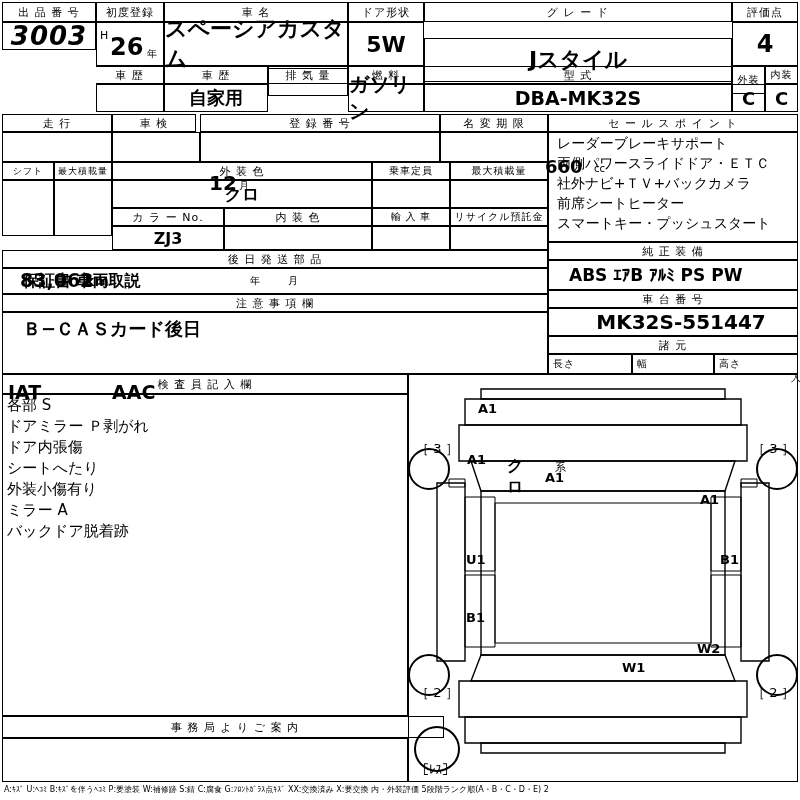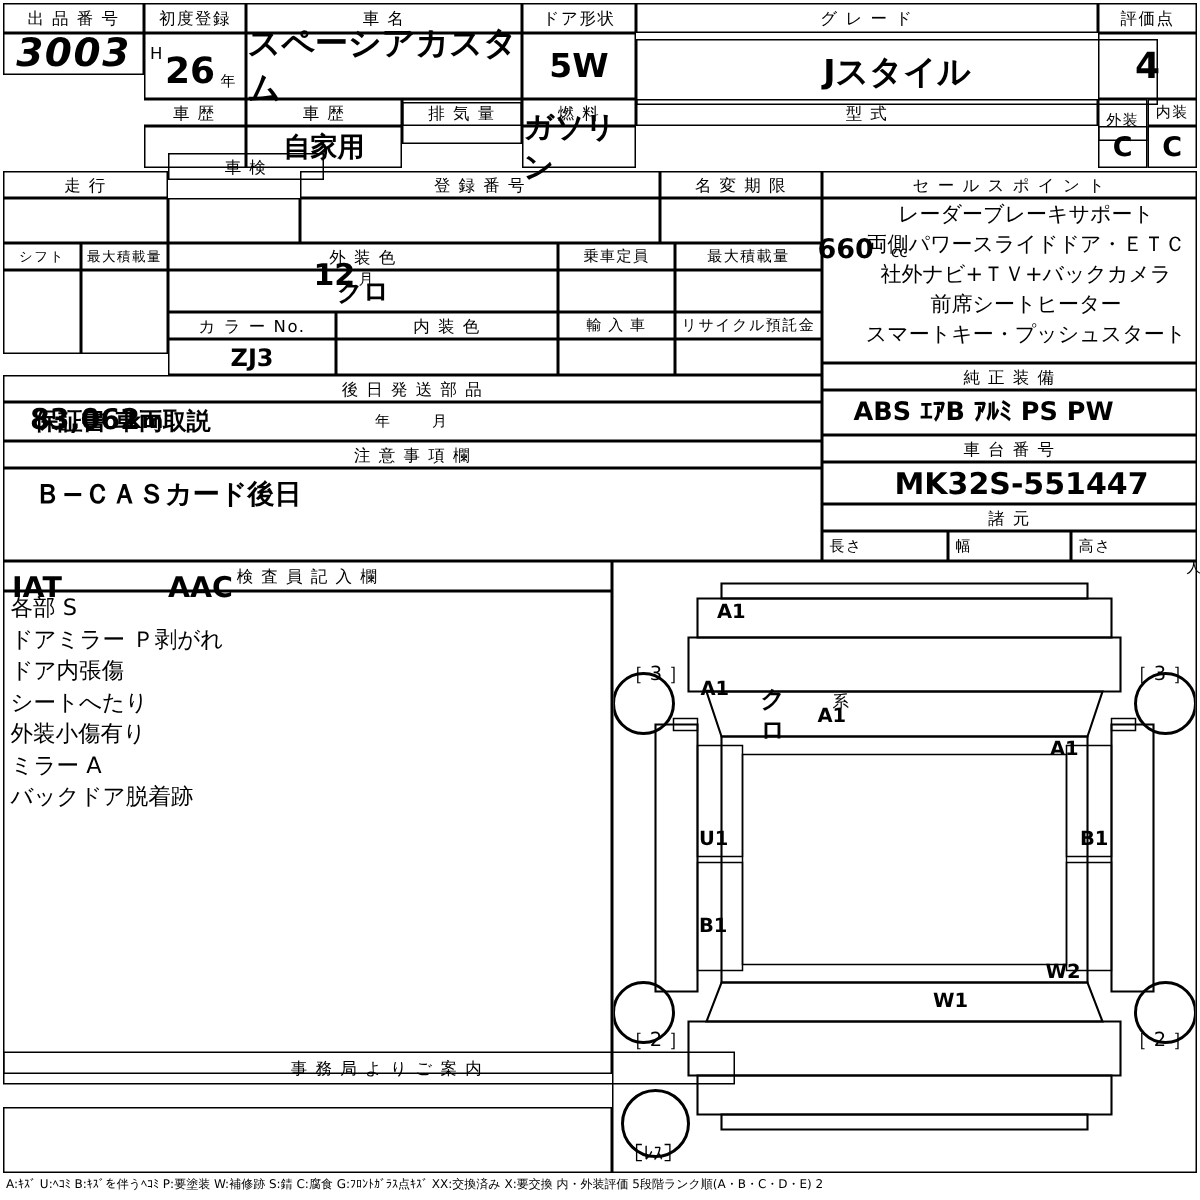--- a/index.html
+++ b/index.html
@@ -12,21 +12,21 @@
   }
   .sheet{
     position:relative;
     width:800px;height:800px;
     box-sizing:border-box;
   }
   .bx{position:absolute;box-sizing:border-box;border:1px solid #000;}
   .lbl{font-size:11px;letter-spacing:1px;display:flex;align-items:center;justify-content:center;}
   .c{display:flex;align-items:center;justify-content:center;}
   .l{display:flex;align-items:center;justify-content:flex-start;padding-left:20px;}
-  .spoint{font-size:14px;line-height:20px;padding-left:22px;text-align:center;}
+  .spoint{font-size:14px;line-height:20px;padding-left:8px;}
   .inspect{font-size:15px;line-height:21px;padding-left:4px;}
   .footer{font-size:8px;letter-spacing:0px;}
   .mark{position:absolute;font-size:13px;font-weight:bold;}
   .brk{position:absolute;font-size:13px;}
   svg{display:block;}
 </style>
 </head>
 <body>
 
 <div class="sheet">
@@ -45,21 +45,21 @@
     <span style="position:absolute;left:3px;top:6px;font-size:11px;">H</span>
     <span style="position:absolute;left:13px;top:10px;font-size:24px;font-weight:bold;">26</span>
     <span style="position:absolute;left:50px;top:24px;font-size:10px;">年</span>
   </div>
   <div class="bx c" style="left:164px;top:22px;width:184px;height:44px;">
     <span style="font-size:22px;font-weight:bold;">スペーシアカスタム</span>
   </div>
   <div class="bx c" style="left:348px;top:22px;width:76px;height:44px;">
     <span style="font-size:22px;font-weight:bold;">5W</span>
   </div>
-  <div class="bx c" style="left:424px;top:26px;width:348px;height:44px;">
+  <div class="bx c" style="left:424px;top:38px;width:308px;height:44px;">
     <span style="font-size:22px;font-weight:bold;">Jスタイル</span>
   </div>
   <div class="bx c" style="left:732px;top:22px;width:66px;height:44px;">
     <span style="font-size:24px;font-weight:bold;">4</span>
   </div>
 
   <div class="bx lbl" style="left:96px;top:66px;width:68px;height:18px;border-left:0;">車 歴</div>
   <div class="bx lbl" style="left:164px;top:66px;width:104px;height:18px;">車 歴</div>
   <div class="bx lbl" style="left:268px;top:66px;width:80px;height:18px;">排 気 量</div>
   <div class="bx lbl" style="left:348px;top:66px;width:76px;height:18px;">燃 料</div>
@@ -74,29 +74,32 @@
   <div class="bx c" style="left:164px;top:84px;width:104px;height:28px;">
     <span style="font-size:18px;font-weight:bold;">自家用</span>
   </div>
   <div class="bx" style="left:268px;top:68px;width:80px;height:28px;">
     <span style="position:absolute;left:276px;top:87px;font-size:18px;font-weight:bold;">660</span>
     <span style="position:absolute;left:325px;top:94px;font-size:10px;">cc</span>
   </div>
   <div class="bx c" style="left:348px;top:84px;width:76px;height:28px;">
     <span style="font-size:20px;font-weight:bold;">ガソリン</span>
   </div>
+  <div class="bx c" style="left:424px;top:84px;width:308px;height:28px;">
+    <span style="font-size:19px;font-weight:bold;">DBA-MK32S</span>
+  </div>
   <div class="bx c" style="left:732px;top:84px;width:33px;height:28px;">
     <span style="font-size:18px;font-weight:bold;">C</span>
   </div>
   <div class="bx c" style="left:765px;top:84px;width:33px;height:28px;">
     <span style="font-size:18px;font-weight:bold;">C</span>
   </div>
 
   <div class="bx lbl" style="left:2px;top:114px;width:110px;height:18px;">走 行</div>
-  <div class="bx lbl" style="left:112px;top:102px;width:104px;height:18px;">車 検</div>
+  <div class="bx lbl" style="left:112px;top:114px;width:84px;height:18px;">車 検</div>
   <div class="bx lbl" style="left:200px;top:114px;width:240px;height:18px;">登 録 番 号</div>
   <div class="bx lbl" style="left:440px;top:114px;width:108px;height:18px;">名 変 期 限</div>
 
   <div class="bx" style="left:2px;top:132px;width:110px;height:30px;">
     <span style="position:absolute;left:17px;top:136px;font-size:19px;font-weight:bold;">83,062</span>
     <span style="position:absolute;left:82px;top:140px;font-size:14px;font-weight:bold;">km</span>
   </div>
   <div class="bx" style="left:112px;top:132px;width:88px;height:30px;">
     <span style="position:absolute;left:137px;top:141px;font-size:10px;">年</span>
     <span style="position:absolute;left:175px;top:141px;font-size:10px;">月</span>
@@ -184,21 +187,21 @@
   <div class="bx" style="left:2px;top:394px;width:406px;height:322px;">
     <div class="inspect">各部 S</div>
     <div class="inspect">ドアミラー Ｐ剥がれ</div>
     <div class="inspect">ドア内張傷</div>
     <div class="inspect">シートへたり</div>
     <div class="inspect">外装小傷有り</div>
     <div class="inspect">ミラー A</div>
     <div class="inspect">バックドア脱着跡</div>
   </div>
 
-  <div class="bx lbl" style="left:2px;top:701px;width:488px;height:22px;padding-left:24px;">事 務 局 よ り ご 案 内</div>
+  <div class="bx lbl" style="left:2px;top:716px;width:442px;height:22px;padding-left:24px;">事 務 局 よ り ご 案 内</div>
   <div class="bx" style="left:2px;top:738px;width:406px;height:44px;"></div>
 
   <div class="bx" style="left:408px;top:374px;width:390px;height:408px;">
     <svg width="388" height="406" viewBox="0 0 388 406">
       <g fill="none" stroke="#000" stroke-width="1.4">
 
         <path d="M56 24 L332 24 L332 50 L56 50 Z"></path>
         <path d="M72 14 L316 14 L316 24 L72 24 Z"></path>
 
         <path d="M50 50 L338 50 L338 86 L50 86 Z"></path>

